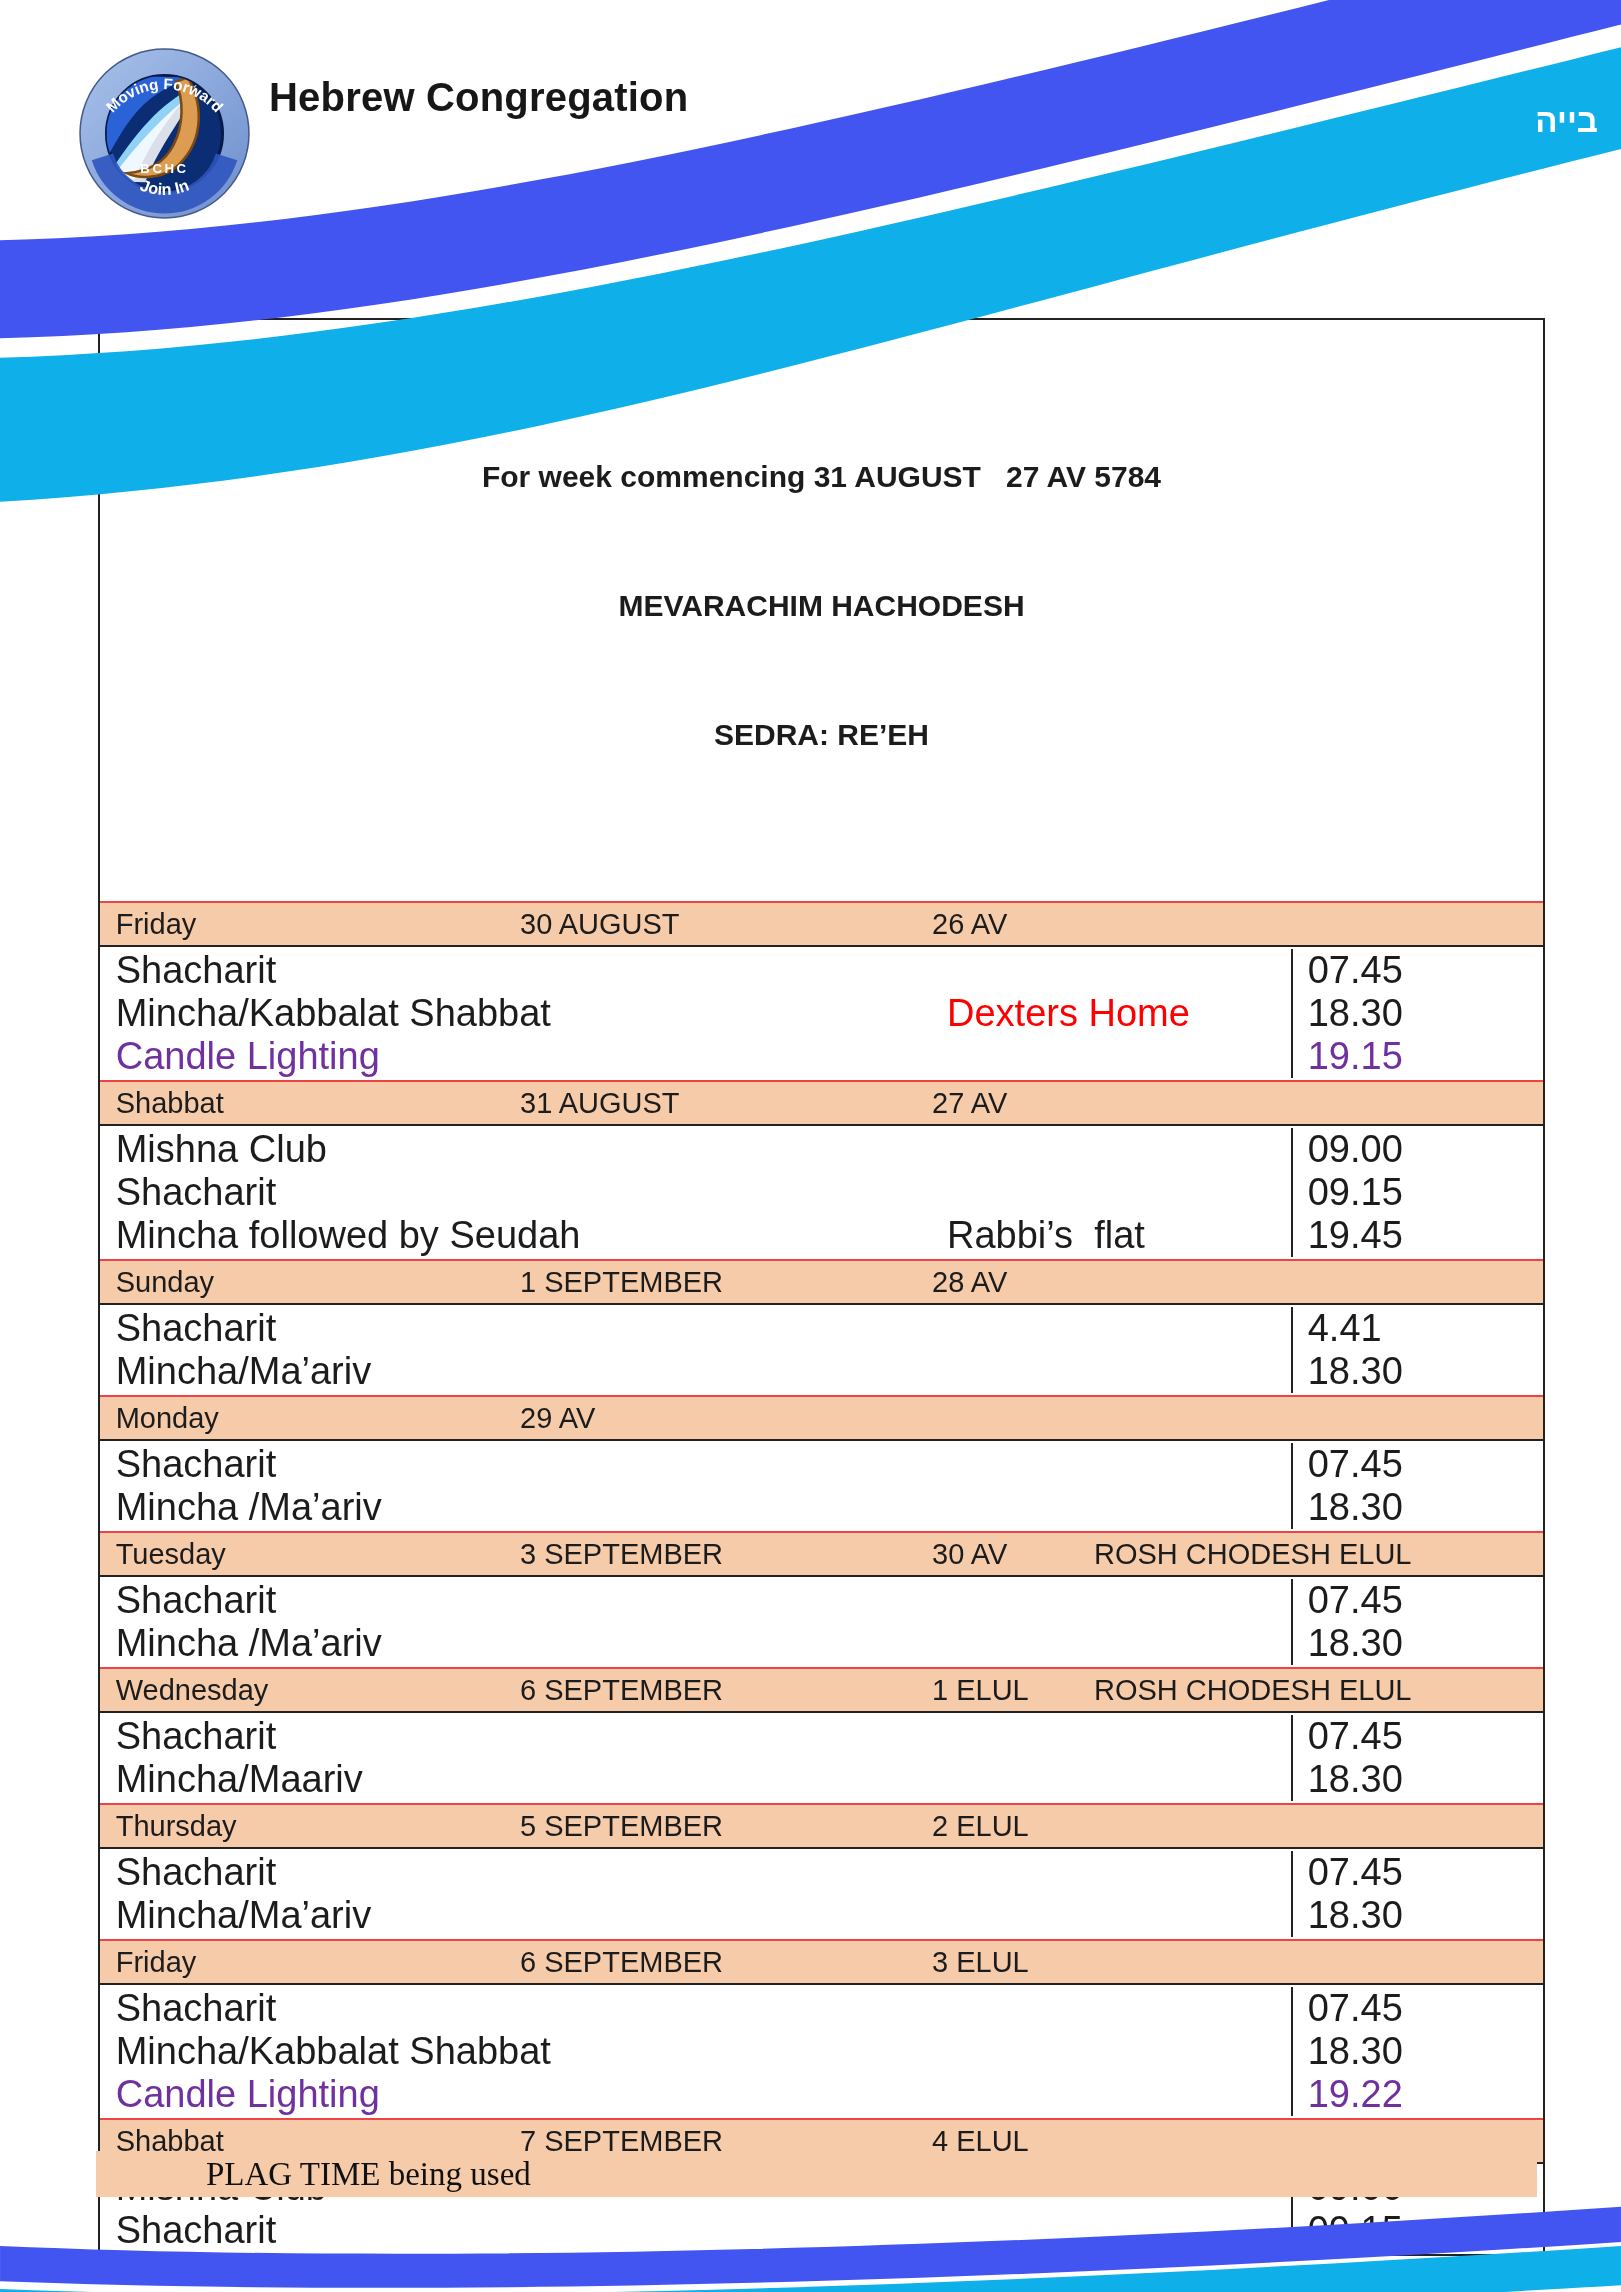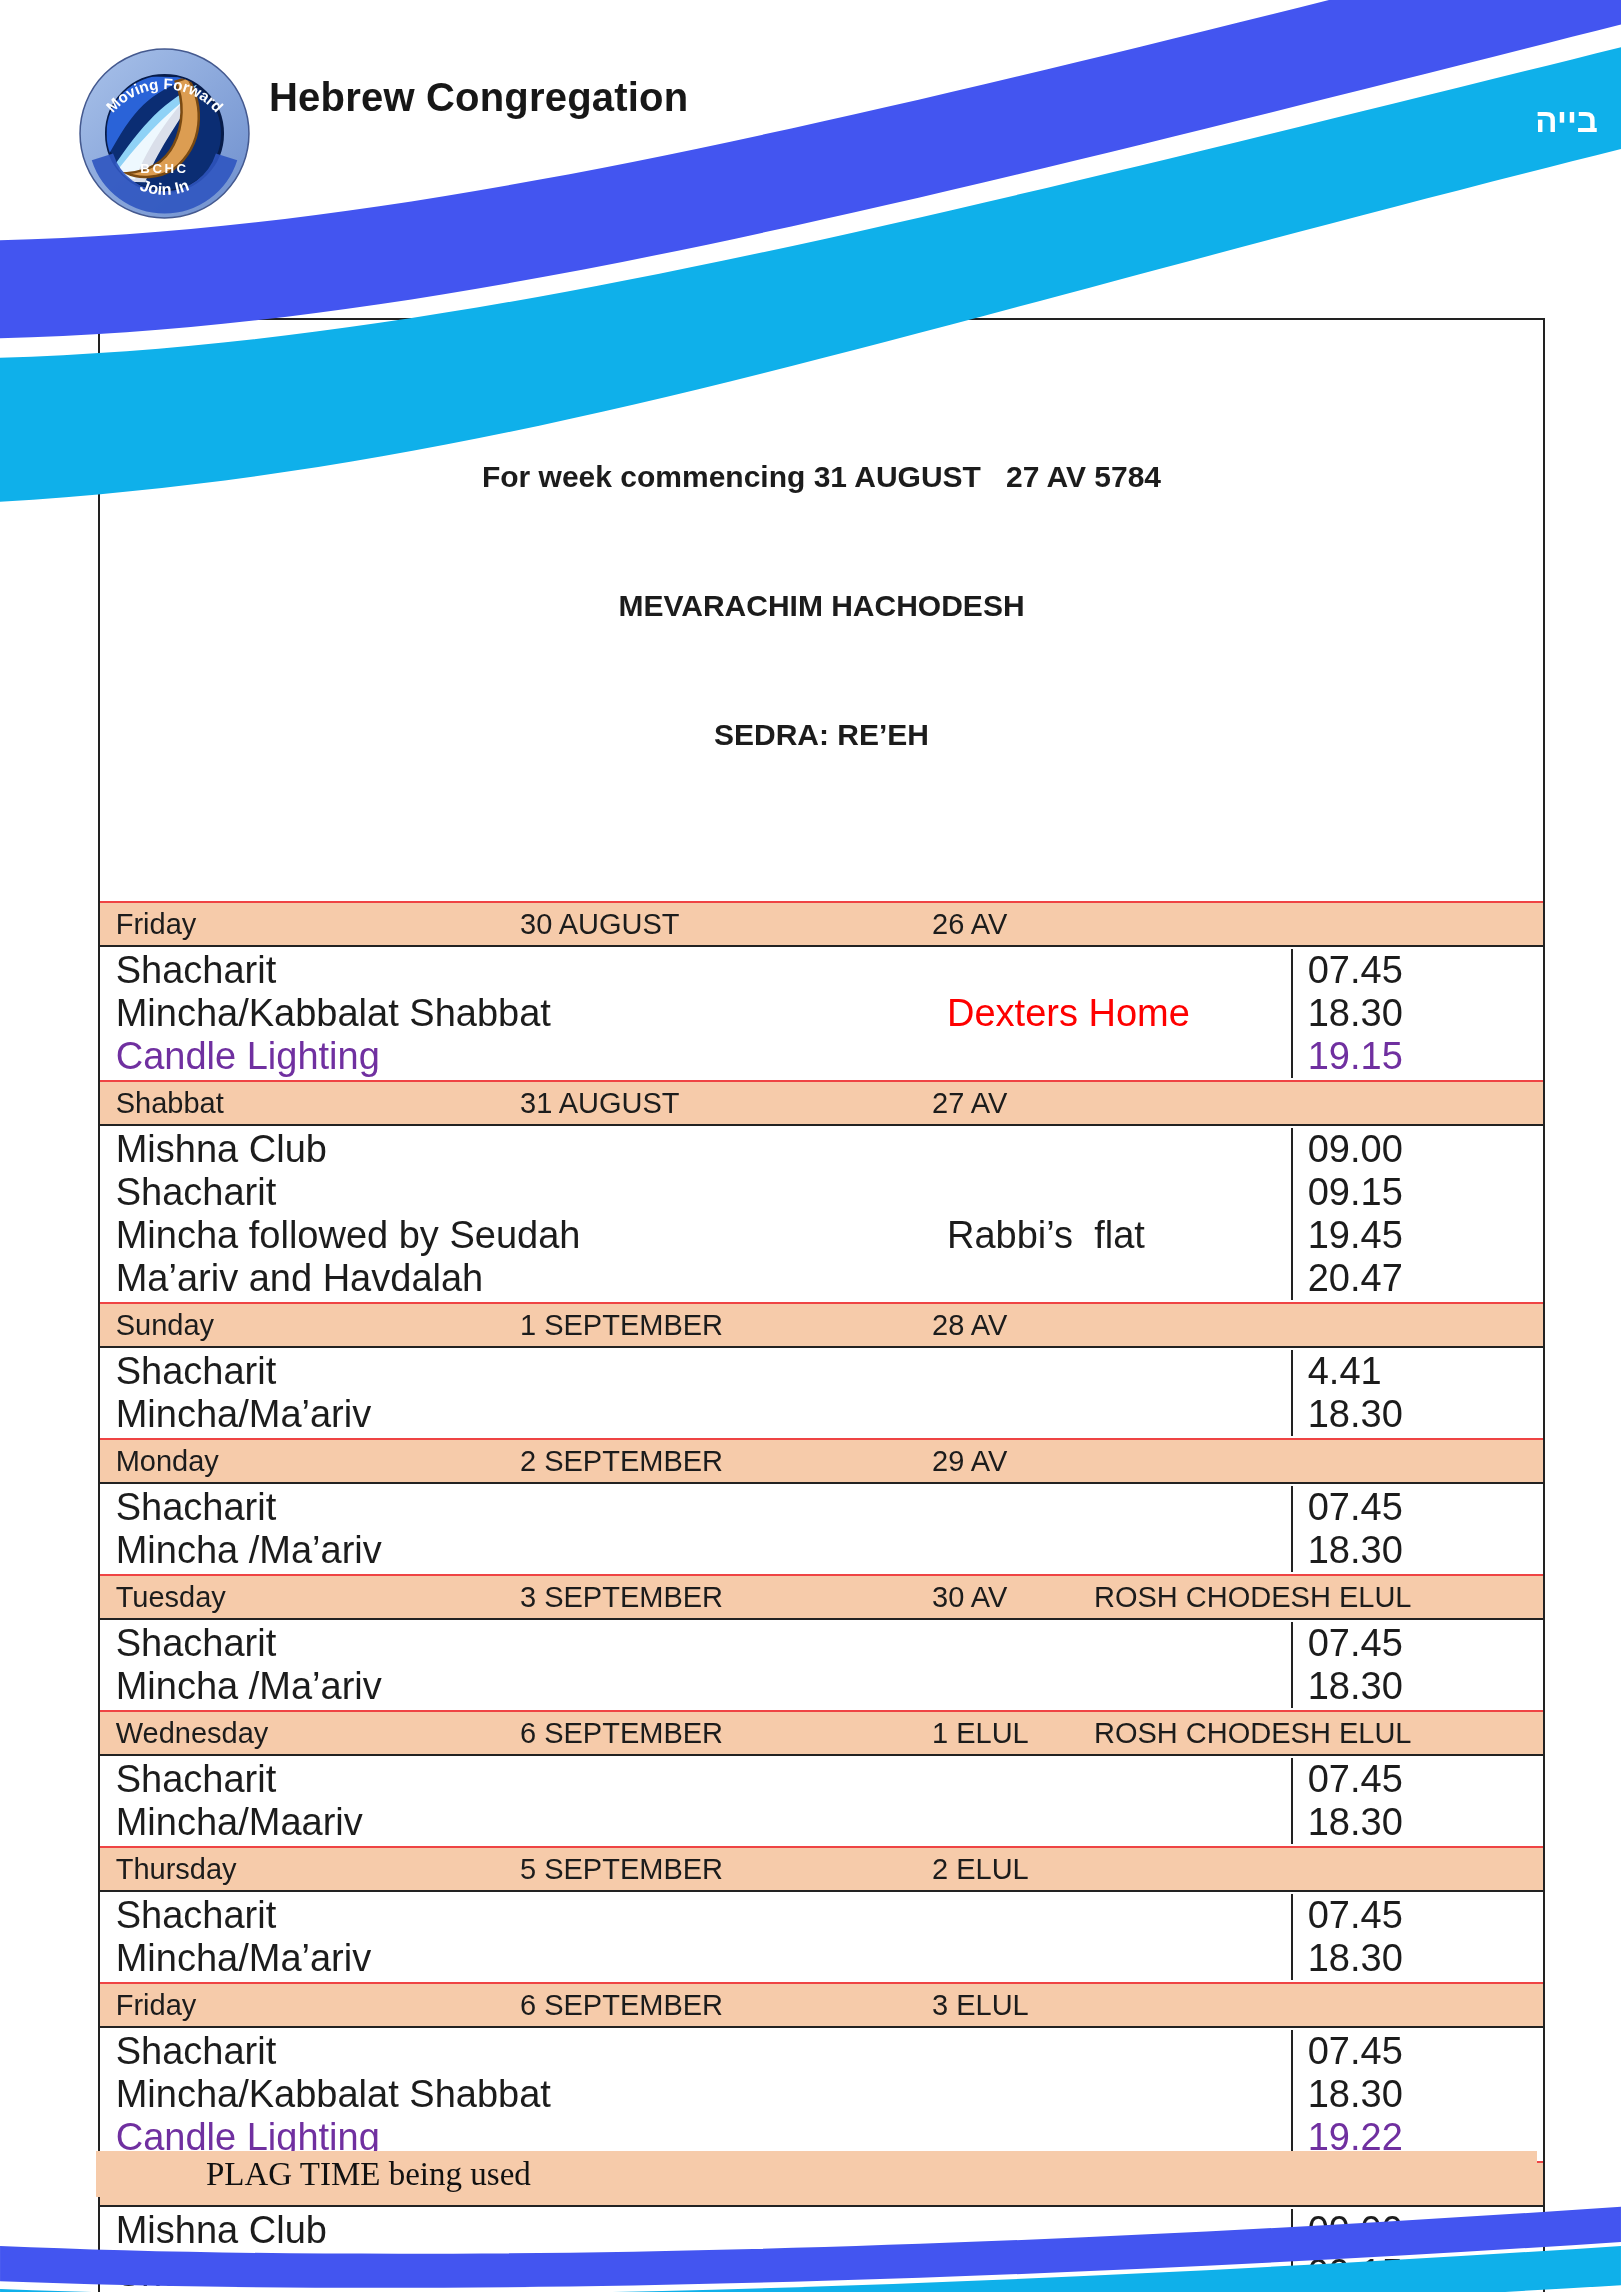--- a/index.html
+++ b/index.html
@@ -120,44 +120,39 @@
             <div class="cell-time"><span>09.00</span></div>
           </div>
           <div class="line">
             <div class="cell-label"><span>Shacharit</span></div>
             <div class="cell-time"><span>09.15</span></div>
           </div>
           <div class="line">
             <div class="cell-label"><span>Mincha followed by Seudah</span><span class="venue">Rabbi’s  flat</span></div>
             <div class="cell-time"><span>19.45</span></div>
           </div>
-          <div class="line">
-            <div class="cell-label"><span>Ma’ariv and Havdalah</span></div>
-            <div class="cell-time"><span>20.47</span></div>
-          </div>
         </div>
         <div class="day-header">
           <span class="d-day">Sunday</span>
           <span class="d-date">1 SEPTEMBER</span>
           <span class="d-hdate">28 AV</span>
           <span class="d-note"></span>
         </div>
         <div class="day-rows">
           <div class="line">
             <div class="cell-label"><span>Shacharit</span></div>
             <div class="cell-time"><span>4.41</span></div>
           </div>
           <div class="line">
             <div class="cell-label"><span>Mincha/Ma’ariv</span></div>
             <div class="cell-time"><span>18.30</span></div>
           </div>
         </div>
         <div class="day-header">
           <span class="d-day">Monday</span>
-          <span class="d-date">2 SEPTEMBER</span>
           <span class="d-hdate">29 AV</span>
           <span class="d-note"></span>
         </div>
         <div class="day-rows">
           <div class="line">
             <div class="cell-label"><span>Shacharit</span></div>
             <div class="cell-time"><span>07.45</span></div>
           </div>
           <div class="line">
             <div class="cell-label"><span>Mincha /Ma’ariv</span></div>

